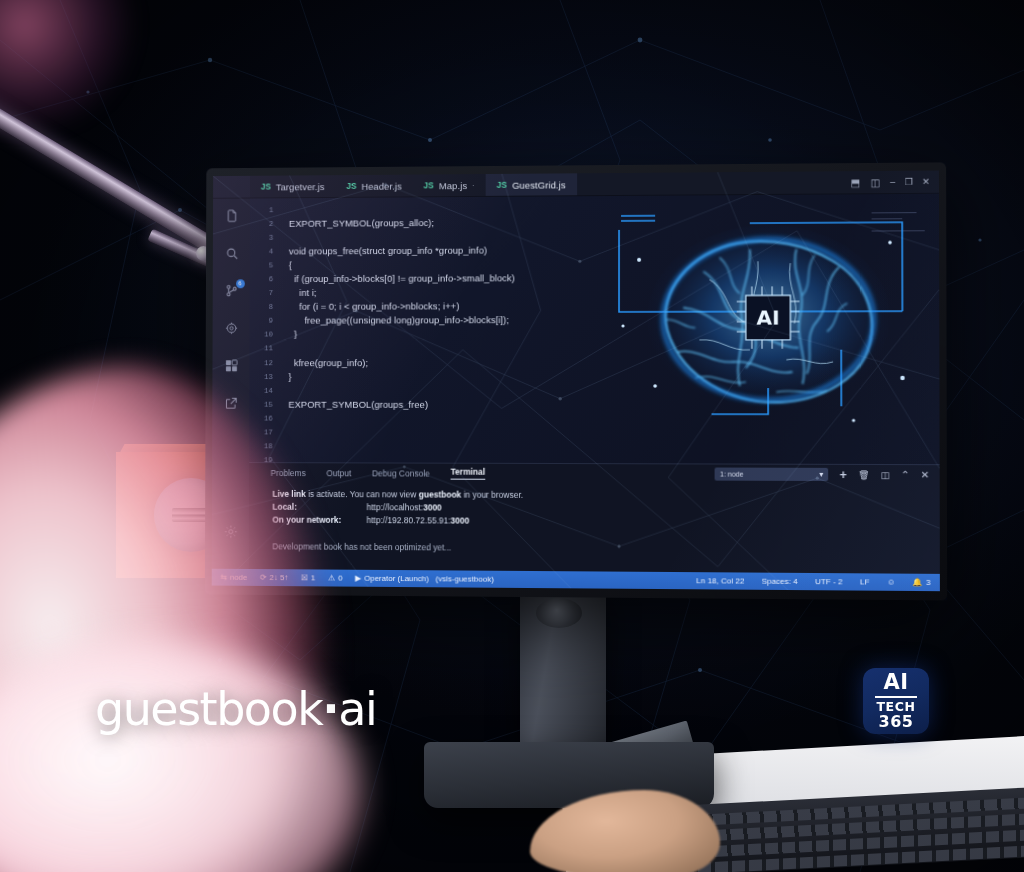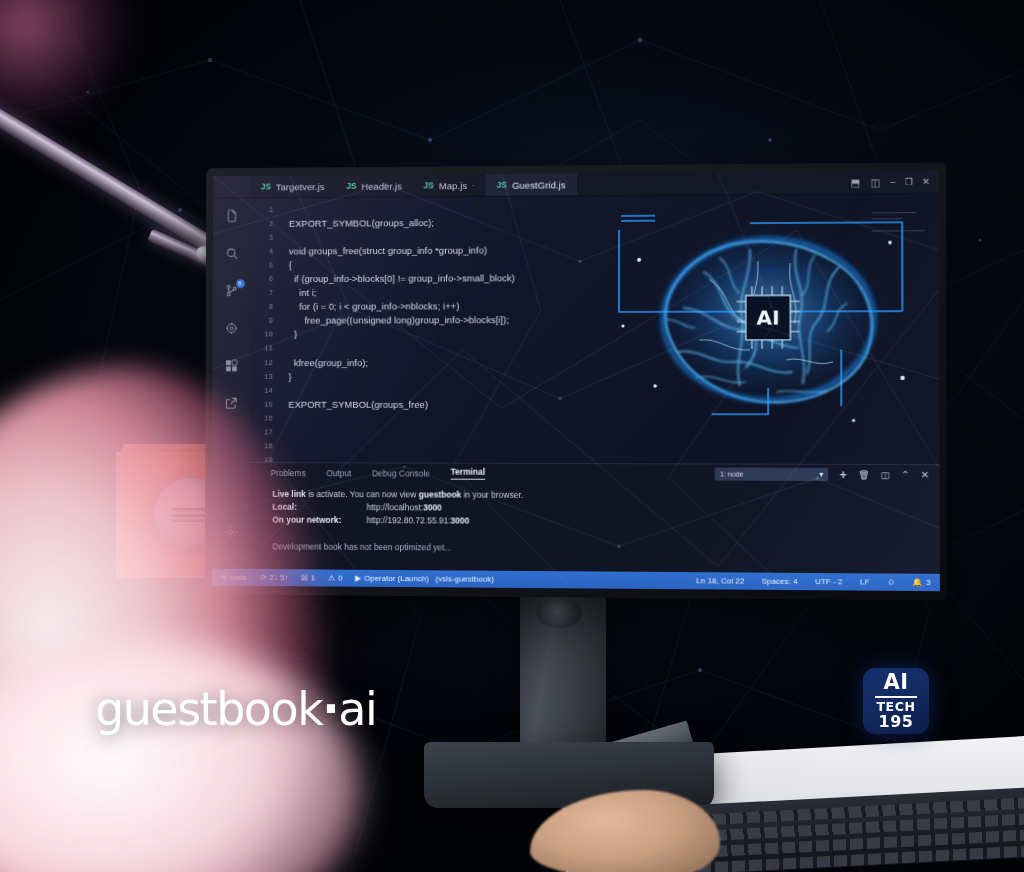--- a/index.html
+++ b/index.html
@@ -665,16 +665,16 @@
   <div class="shoulder2"></div>
 
   <div class="logo">
     <span>guestbook</span><span class="dot">·</span><span>ai</span>
   </div>
 
   <div class="badge365">
     <span class="b-ai">AI</span>
     <span class="b-rule"></span>
     <span class="b-tech">TECH</span>
-    <span class="b-365">195</span>
+    <span class="b-365">365</span>
   </div>
 
 </div>
 
 </body></html>

